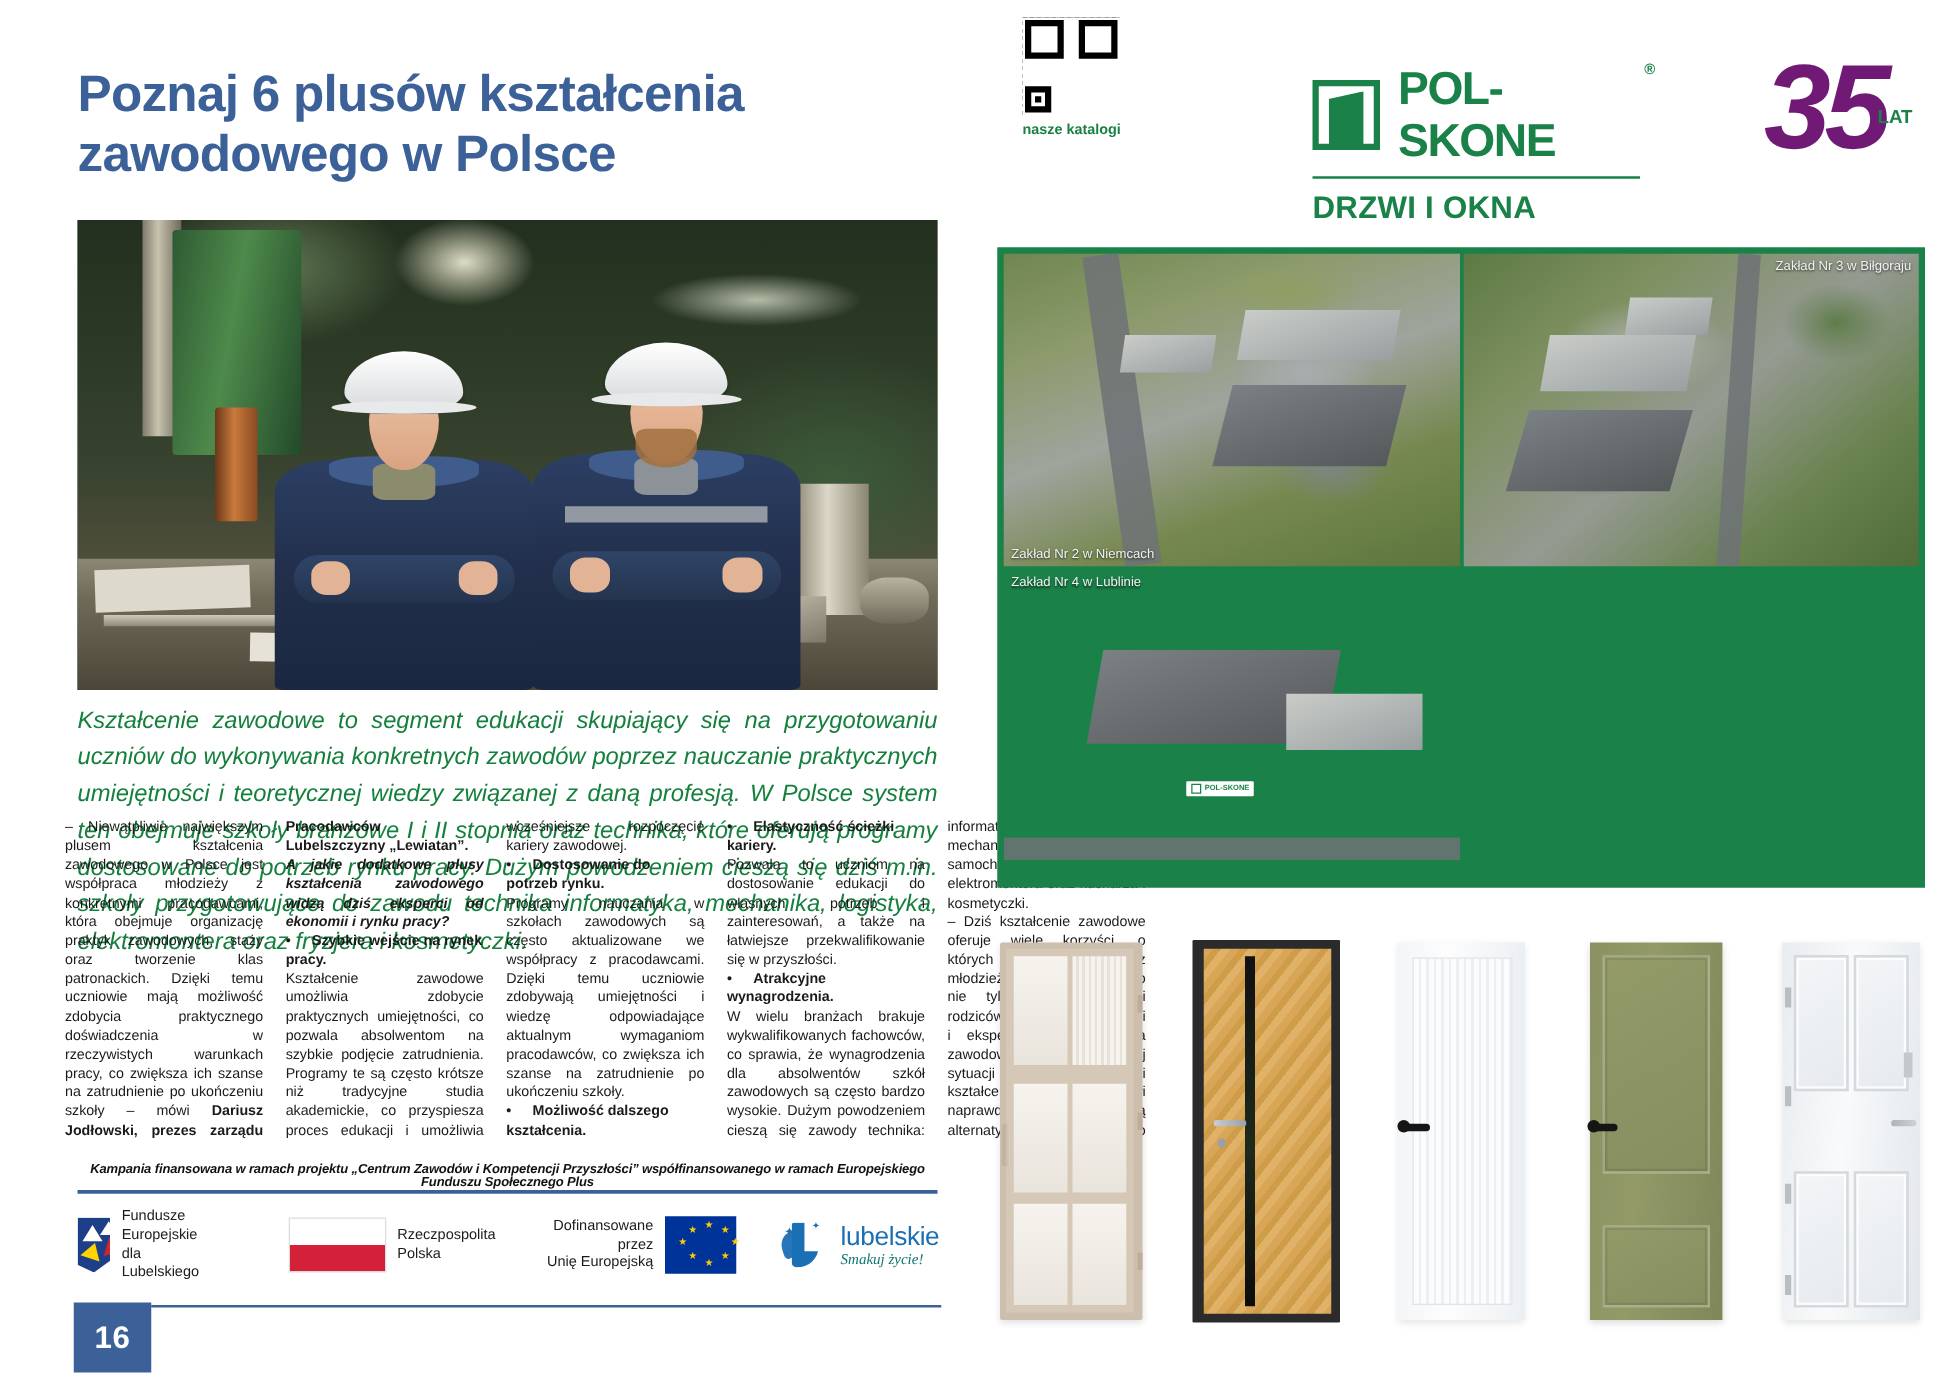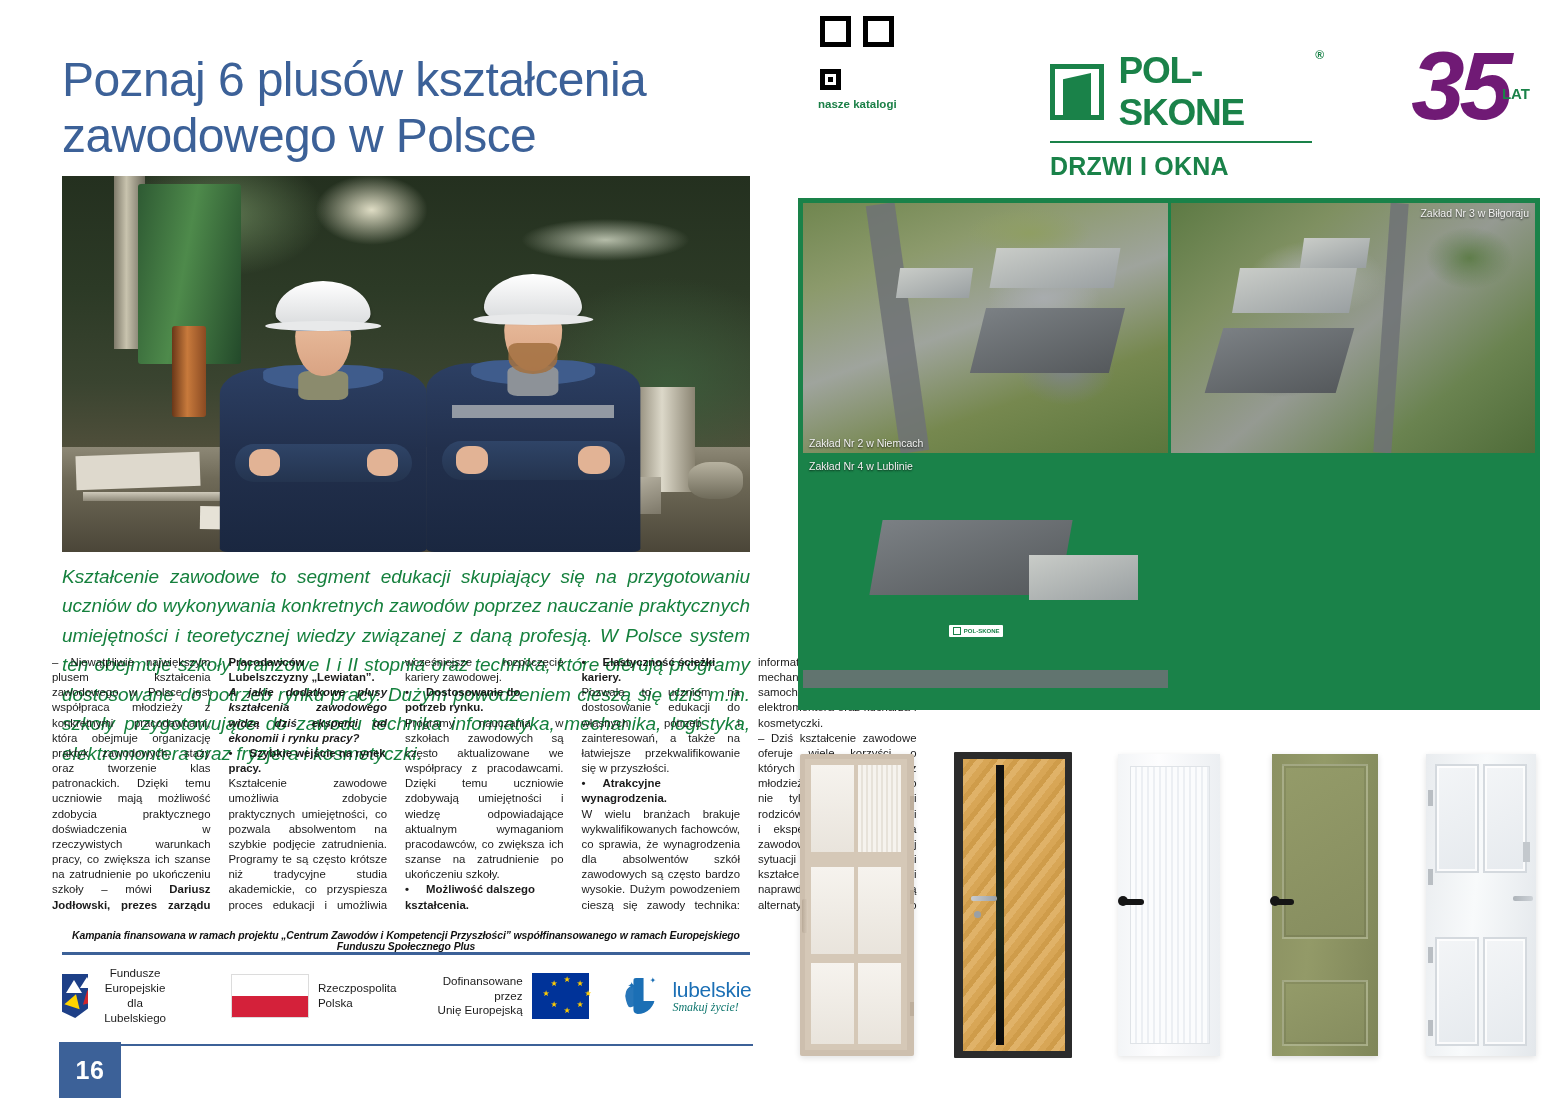--- a/index.html
+++ b/index.html
@@ -9,21 +9,21 @@
     font-family: "Liberation Sans", sans-serif;
     overflow: hidden;
   }
   .page { position: relative; width: 1558px; height: 1102px; background:#fff; }
 
   
   .left-page { position: absolute; left: 0; top: 0; width: 778px; height: 1102px; }
 
   .headline {
     position: absolute; left: 62px; top: 52px; width: 690px;
-    font-size: 48px; line-height: 1.17; font-weight: 400;
+    font-size: 41px; line-height: 1.17; font-weight: 700;
     color: #3c6198; letter-spacing: -0.6px;
   }
   .headline .l2 { display:block; }
 
   .hero-photo {
     position: absolute; left: 62px; top: 176px; width: 688px; height: 376px;
     overflow: hidden; background: #1c2b1e;
   }
   .hero-bg {
     position:absolute; inset:0;
@@ -499,21 +499,21 @@
       <p><span class="bullet-head">Możliwość dalszego kształcenia.</span></p>
       <p><span class="bullet-head">Elastyczność ścieżki kariery.</span><span>Pozwala to uczniom na dostosowanie edukacji do własnych potrzeb i zainteresowań, a także na łatwiejsze przekwalifikowanie się w przyszłości.</span></p>
       <p><span class="bullet-head">Atrakcyjne wynagrodzenia.</span><span>W wielu branżach brakuje wykwalifikowanych fachowców, co sprawia, że wynagrodzenia dla absolwentów szkół zawodowych są często bardzo wysokie. Dużym powodzeniem cieszą się zawody technika: informatyka i logistyka, mechanika pojazdów samochodowych, elektromontera oraz kucharza i kosmetyczki.</span></p>
       <p><span>– Dziś kształcenie zawodowe oferuje wiele korzyści, o których warto rozmawiać z młodzieżą. Zachęcam do tego nie tylko pracodawców i rodziców, ale także nauczycieli i ekspertów od doradztwa zawodowego. W obecnej sytuacji gospodarczej Polski kształcenie zawodowe stanowi naprawdę wartościową alternatywę dla tradycyjnego kształcenia ogólnego – podsumowuje </span><span class="b">prezes Dariusz Jodłowski.</span></p>
     </div>
 
     <div class="campaign-note">Kampania finansowana w ramach projektu „Centrum Zawodów i Kompetencji Przyszłości” współfinansowanego w ramach Europejskiego Funduszu Społecznego Plus</div>
     <div class="rule"></div>
 
     <div class="funding-bar">
-      <div class="fund-item" style="margin-right:58px;text-align:center;">
+      <div class="fund-item" style="margin-right:58px;">
         <div class="fe-logo">
           <span class="fe-star fe-s1"></span>
             <span class="fe-star fe-s2"></span>
           <span class="fe-star fe-s3"></span>
             <span class="fe-star fe-s4"></span>
         </div>
         <div class="fund-label">
           <div>Fundusze Europejskie</div>
           <div>dla Lubelskiego</div>
         </div>

